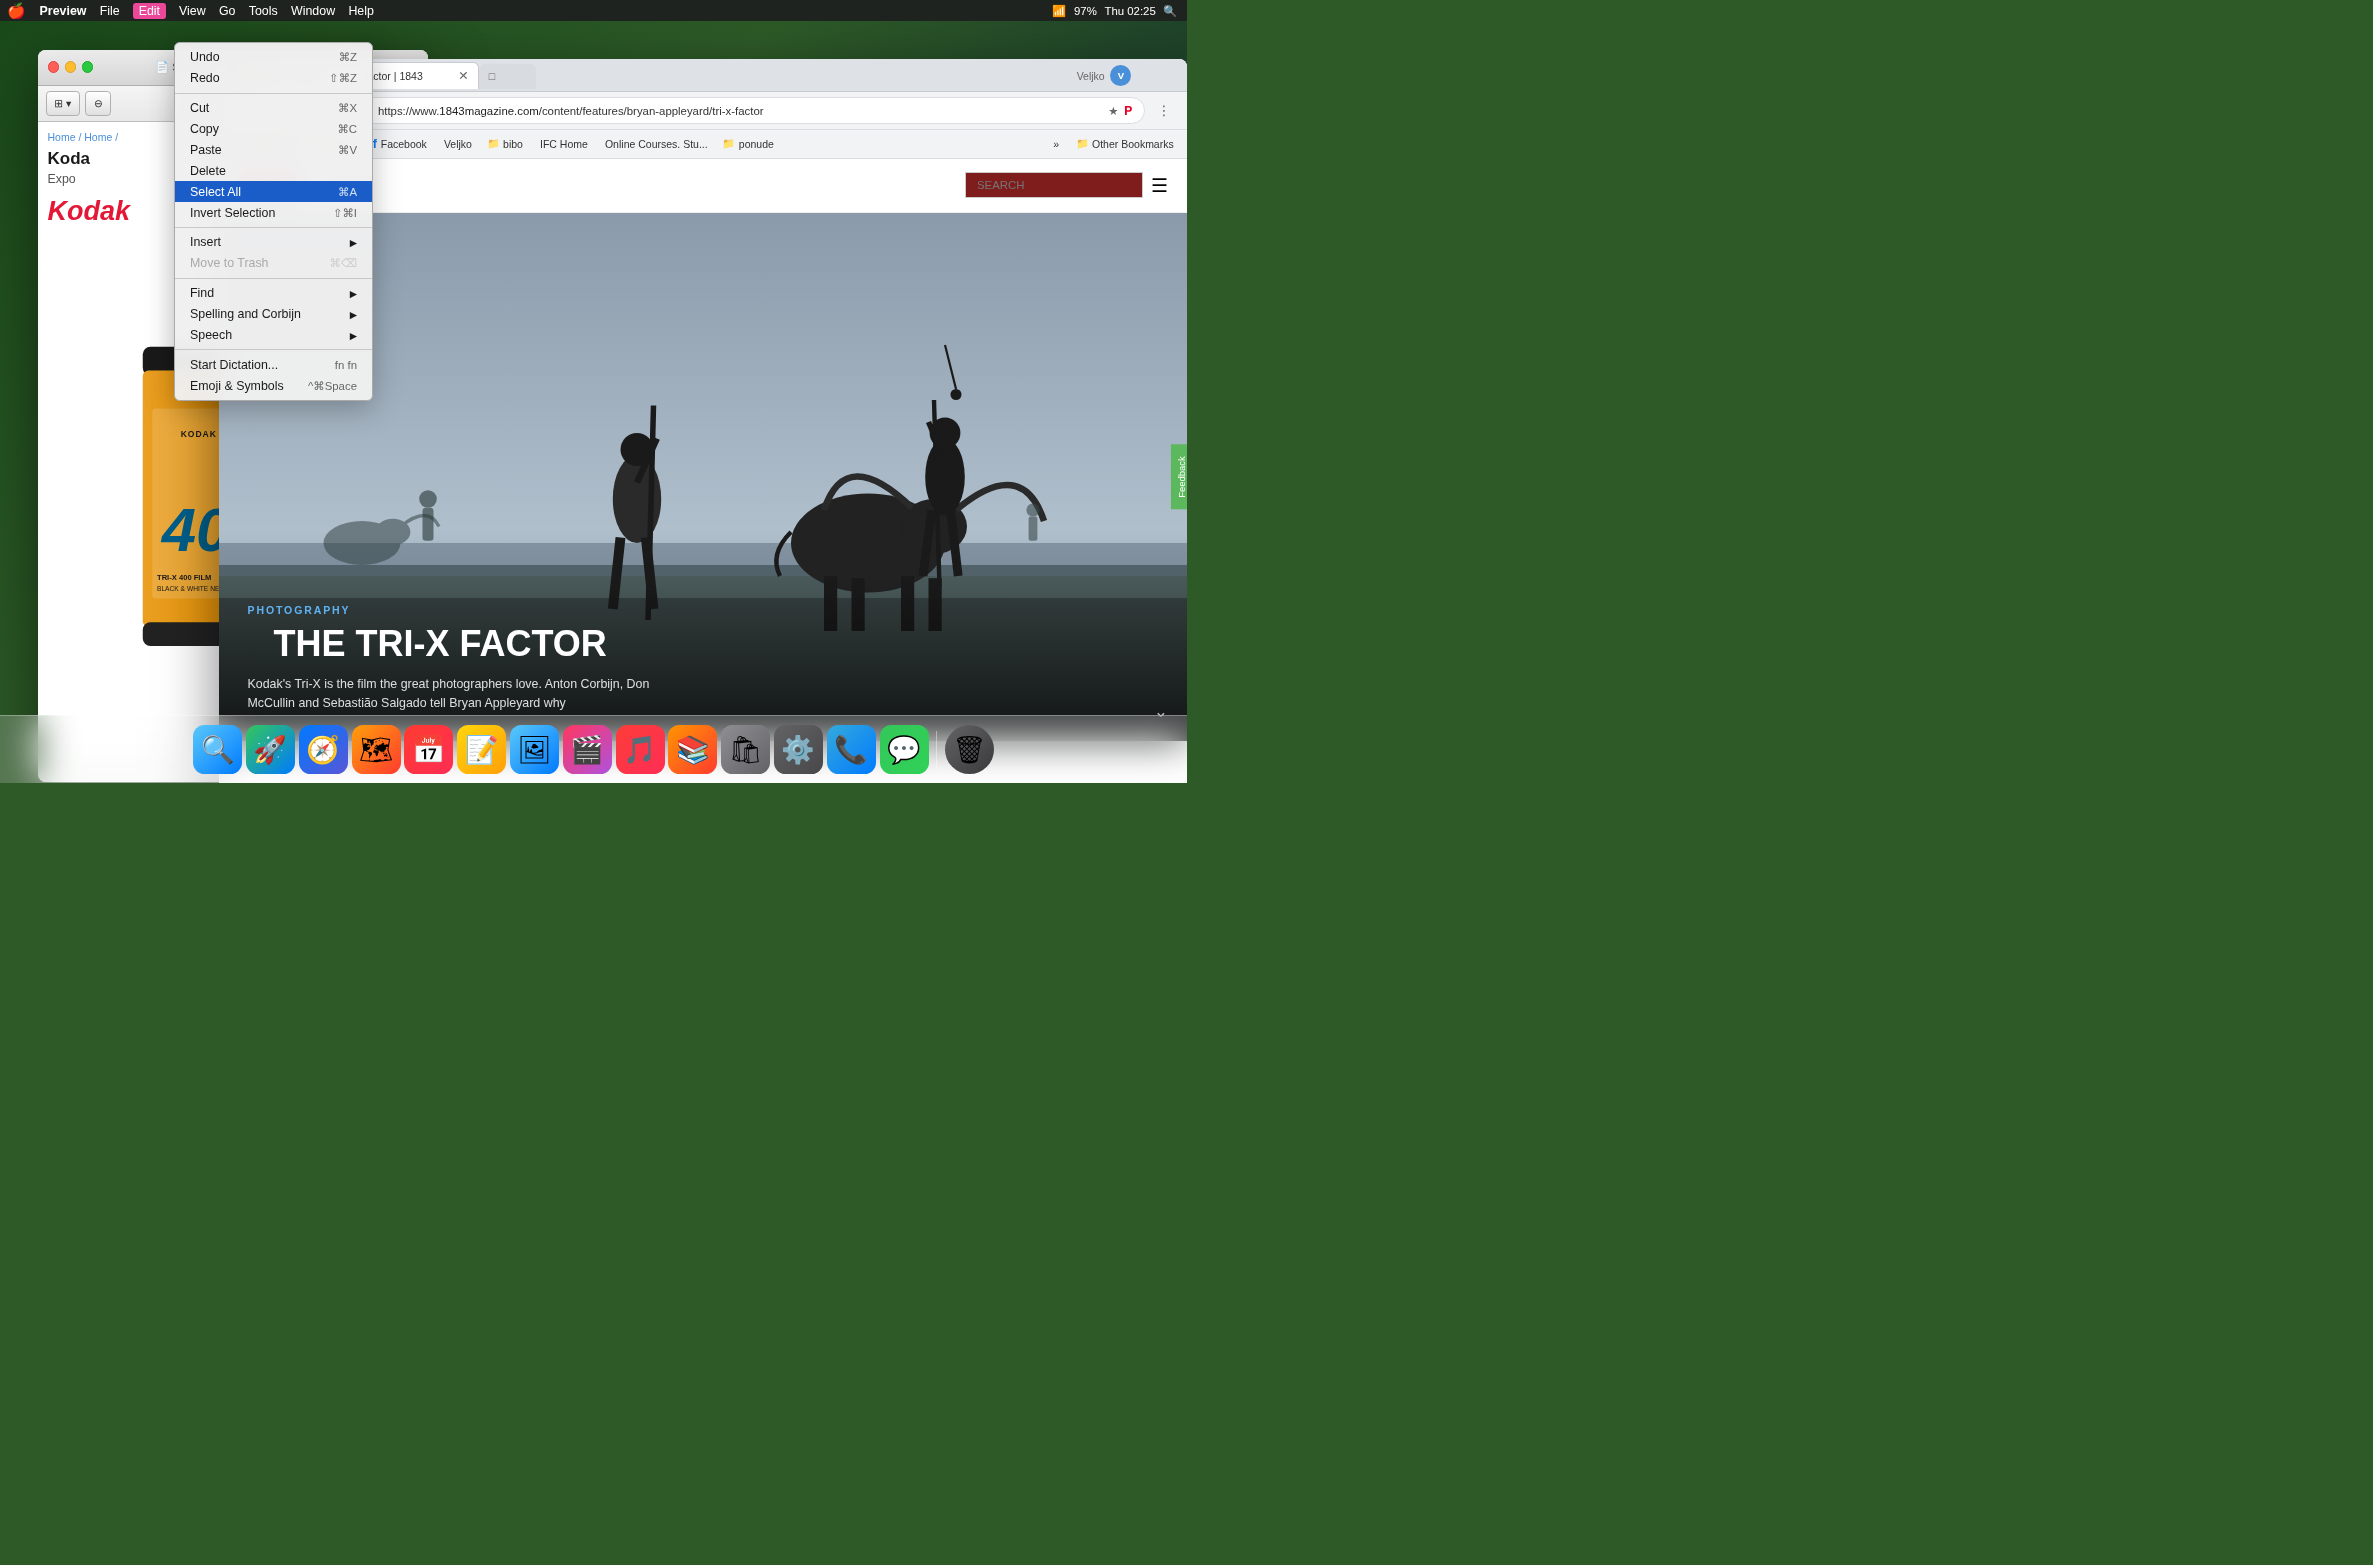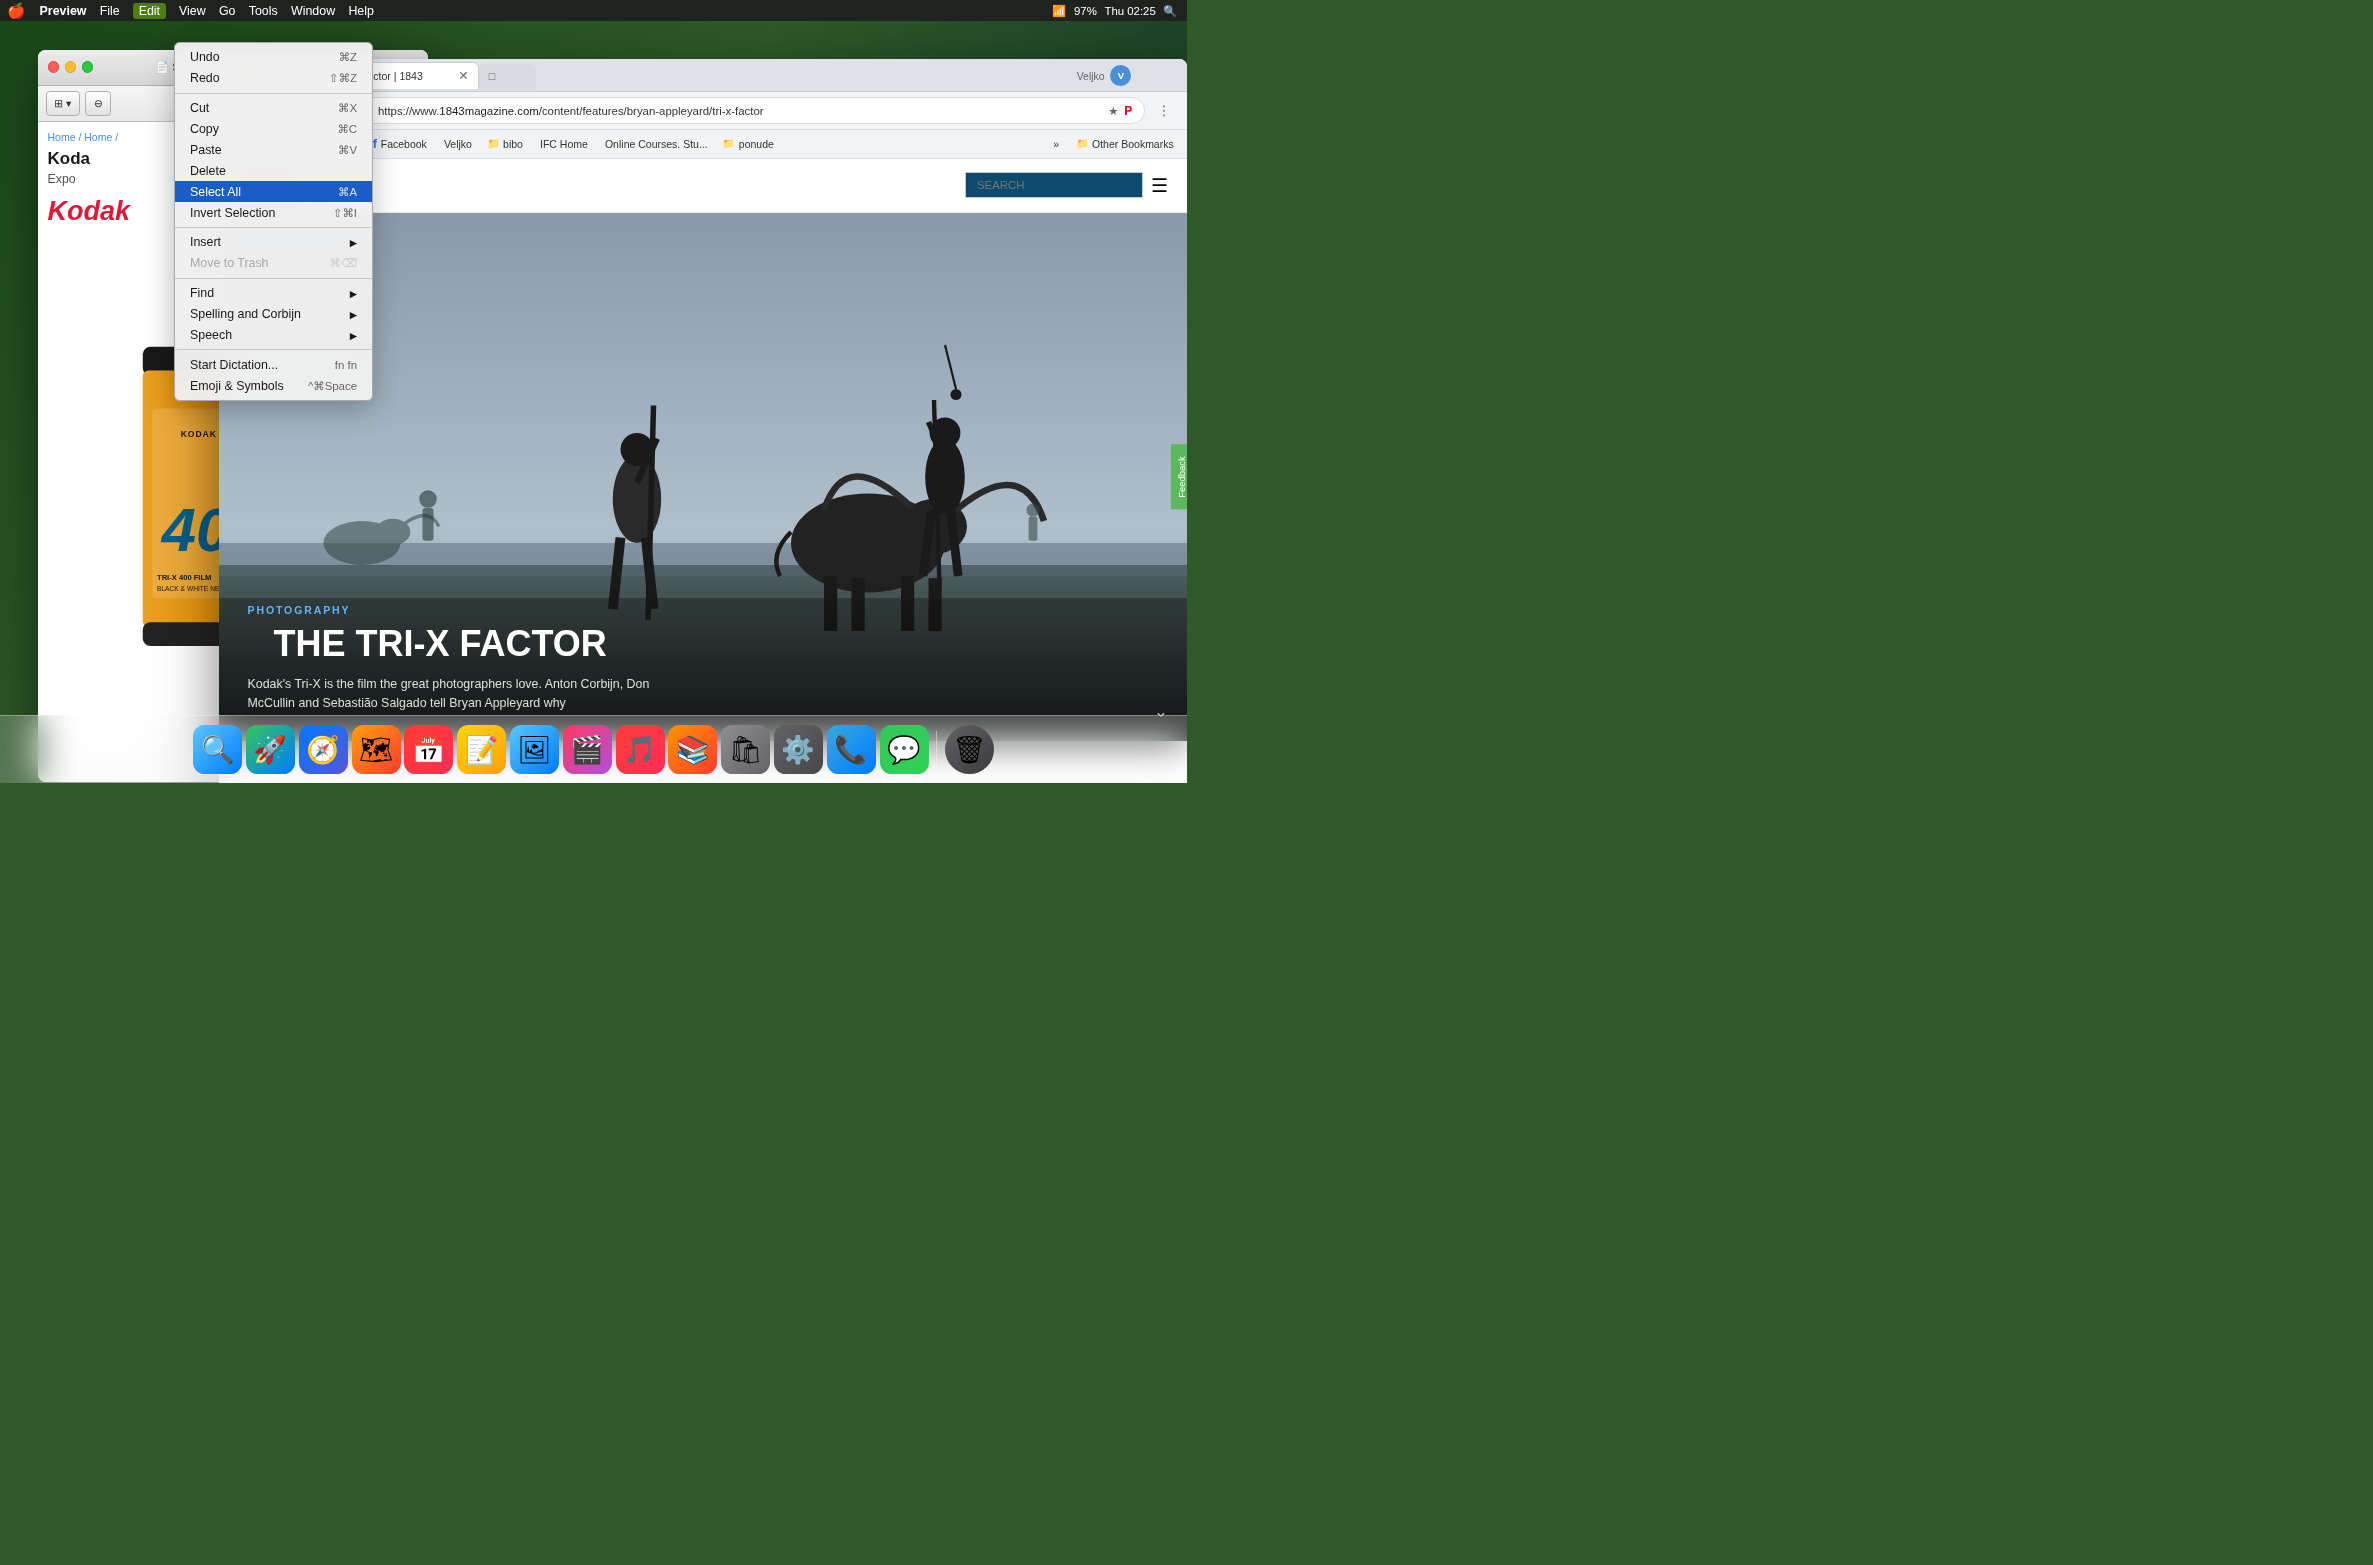--- a/index.html
+++ b/index.html
@@ -28,21 +28,21 @@
     }
     .menu-bar-apple {
       font-size: 15px;
     }
     .menu-bar-item {
       color: #fff;
       font-size: 12.4px;
       cursor: default;
     }
     .menu-bar-item.bold { font-weight: 600; }
-    .menu-bar-item.active { background: #4d7c0f; border-radius: 2.9px; padding: 1px 5.7px; }
+    .menu-bar-item.active { background: #ec4899; border-radius: 2.9px; padding: 1px 5.7px; }
 
     
     .desktop {
       position: absolute;
       top: 21px; left: 0; right: 0; bottom: 0;
       background: linear-gradient(135deg, #1a4a1a 0%, #2d5a27 40%, #1a3a2a 70%, #0d2a0d 100%);
     }
 
     
     .preview-window {
@@ -631,21 +631,21 @@
       <span style="font-size:10.5px; color:#666;">Veljko</span>
       <div style="width:21px; height:21px; border-radius:50%; background:#4a90d9; display:flex; align-items:center; justify-content:center; color:#fff; font-size:9.5px; font-weight:700;">V</div>
     </div>
 
     <div class="website-content">
 
       <div class="site-header">
         <div class="economist-logo">The<br>Economist</div>
         <div class="magazine-title">1843</div>
         <div style="margin-left:auto; display:flex; align-items:center; gap:7.6px;">
-          <input class="search-box" placeholder="SEARCH" style="border: 1px solid rgb(204, 204, 204); padding: 5.7px 11.4px; font-size: 11.4px; background: #0c4a6e;">
+          <input class="search-box" placeholder="SEARCH" style="border: 1px solid rgb(204, 204, 204); padding: 5.7px 11.4px; font-size: 11.4px; background: #7f1d1d;">
           <span style="font-size:19px; cursor:pointer;">☰</span>
         </div>
       </div>
 
       <div class="hero-image">
         
         <svg width="100%" height="100%" viewBox="0 0 900 480" preserveAspectRatio="xMidYMid slice">
 
           <defs>
             <linearGradient id="skyGrad" x1="0" y1="0" x2="0" y2="1">

